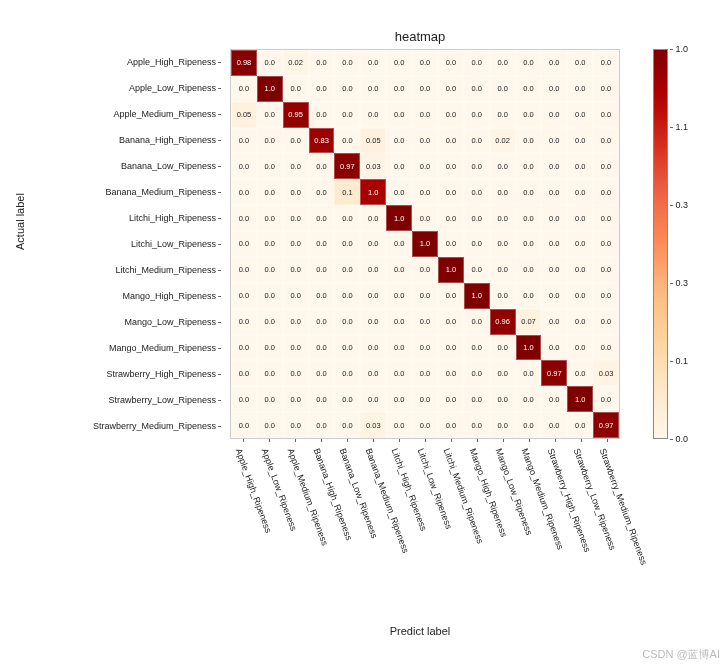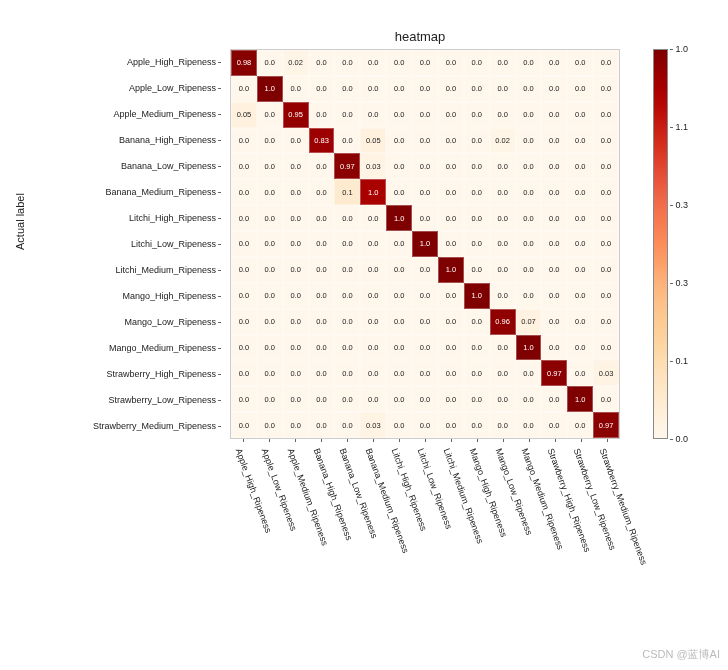--- a/index.html
+++ b/index.html
@@ -160,20 +160,21 @@
       font-size: 11px;
       color: #bbb;
     }
   </style>
 </head>
 <body>
 
 <div class="chart-wrap">
   <div class="title">heatmap</div>
   <div class="ylabel">Actual label</div>
+  <div class="xlabel">Predict label</div>
   <div class="yticks">
       <div class="ytick">Apple_High_Ripeness</div>
       <div class="ytick">Apple_Low_Ripeness</div>
       <div class="ytick">Apple_Medium_Ripeness</div>
       <div class="ytick">Banana_High_Ripeness</div>
       <div class="ytick">Banana_Low_Ripeness</div>
       <div class="ytick">Banana_Medium_Ripeness</div>
       <div class="ytick">Litchi_High_Ripeness</div>
       <div class="ytick">Litchi_Low_Ripeness</div>
       <div class="ytick">Litchi_Medium_Ripeness</div>

